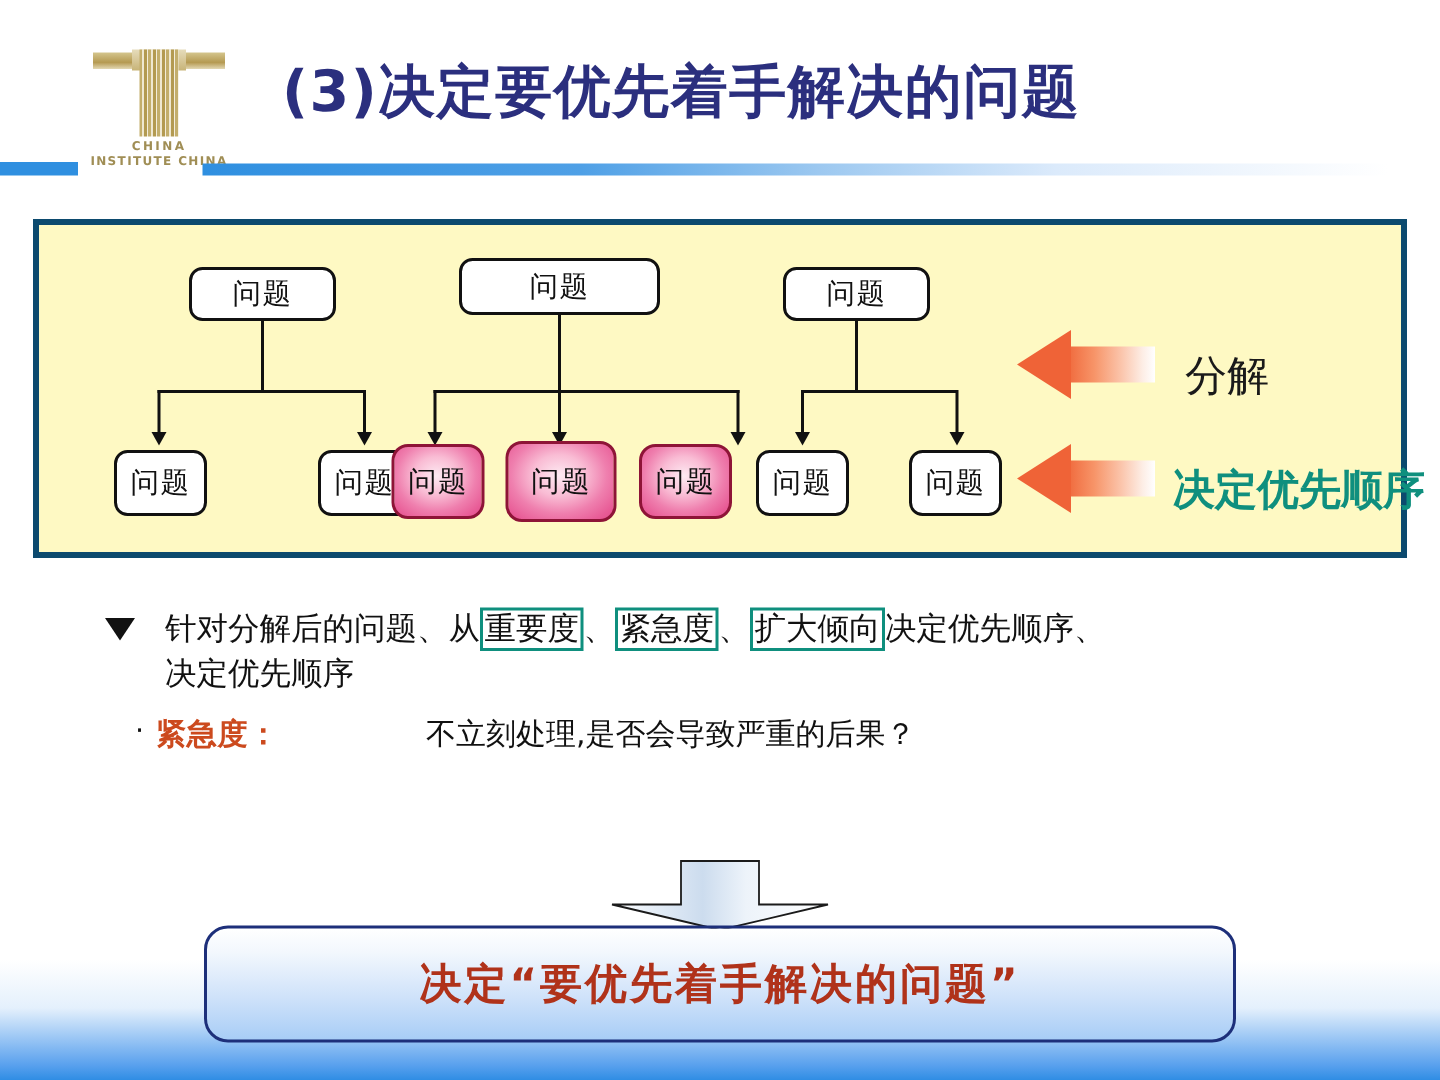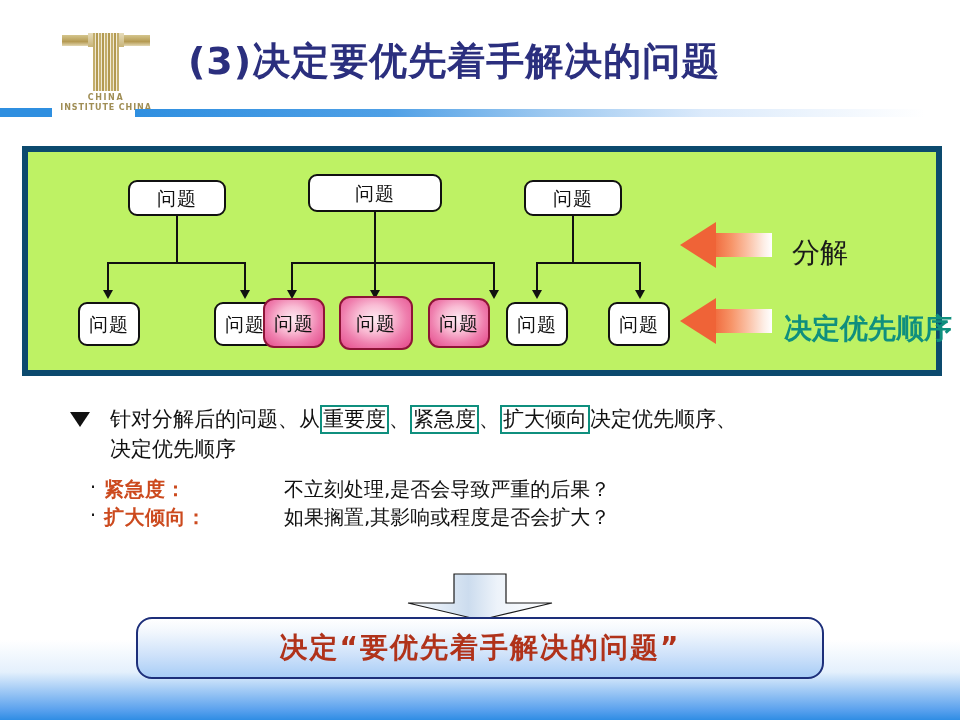--- a/index.html
+++ b/index.html
@@ -112,22 +112,22 @@
     left: 135px; top: 109px;
     width: 790px; height: 8px;
     background: linear-gradient(to right, #2f8fe0 0%, #4fa0e6 32%, #9cc8f0 52%, #dbeafb 72%, #ffffff 100%);
   }
 
   
   .diagram-panel {
     position: absolute;
     left: 22px; top: 146px;
     width: 908px; height: 218px;
-    border: 6px solid #0c4a6e;
-    background: #bef264;
+    border: 4px solid #0c4a6e;
+    background: #fef9c3;
     z-index: 2;
   }
   .node {
     position: absolute;
     box-sizing: border-box;
     border: 2px solid #111111;
     border-radius: 9px;
     background: #ffffff;
     color: #111111;
     font-size: 19px;
@@ -254,21 +254,21 @@
     position: absolute;
     left: 406px; top: 573px;
     width: 148px; height: 48px;
     z-index: 2;
   }
 
   
   .conclusion {
     position: absolute;
     left: 136px; top: 617px;
-    width: 688px; height: 62px;
+    width: 688px; height: 78px;
     box-sizing: border-box;
     border: 2px solid #1d2f7a;
     border-radius: 16px;
     background: linear-gradient(to bottom, #ffffff 0%, #f2f7fd 22%, #cfe2fa 62%, #a8cdf6 100%);
     display: flex;
     align-items: center;
     justify-content: center;
     z-index: 2;
   }
   .conclusion-text {
@@ -356,23 +356,20 @@
   <div class="tri-bullet"></div>
 
   <div class="para">
     <span>针对分解后的问题、从</span><span class="kw">重要度</span><span>、</span><span class="kw">紧急度</span><span>、</span><span class="kw">扩大倾向</span><span>决定优先顺序、</span>
     <div>决定优先顺序</div>
   </div>
 
   <div class="sublist">
     <div class="subrow">
       <span class="sub-dot">·</span><span class="sub-label">紧急度：</span><span class="sub-desc">不立刻处理,是否会导致严重的后果？</span>
-    </div>
-    <div class="subrow">
-      <span class="sub-dot">·</span><span class="sub-label">扩大倾向：</span><span class="sub-desc">如果搁置,其影响或程度是否会扩大？</span>
     </div>
   </div>
 </div>
 
 <div class="down-arrow">
   <svg width="148" height="48" viewBox="0 0 148 48">
     <defs>
       <linearGradient id="downGrad" x1="0" y1="0" x2="1" y2="0">
         <stop offset="0%" stop-color="#ffffff"></stop>
         <stop offset="18%" stop-color="#e7eff8"></stop>

